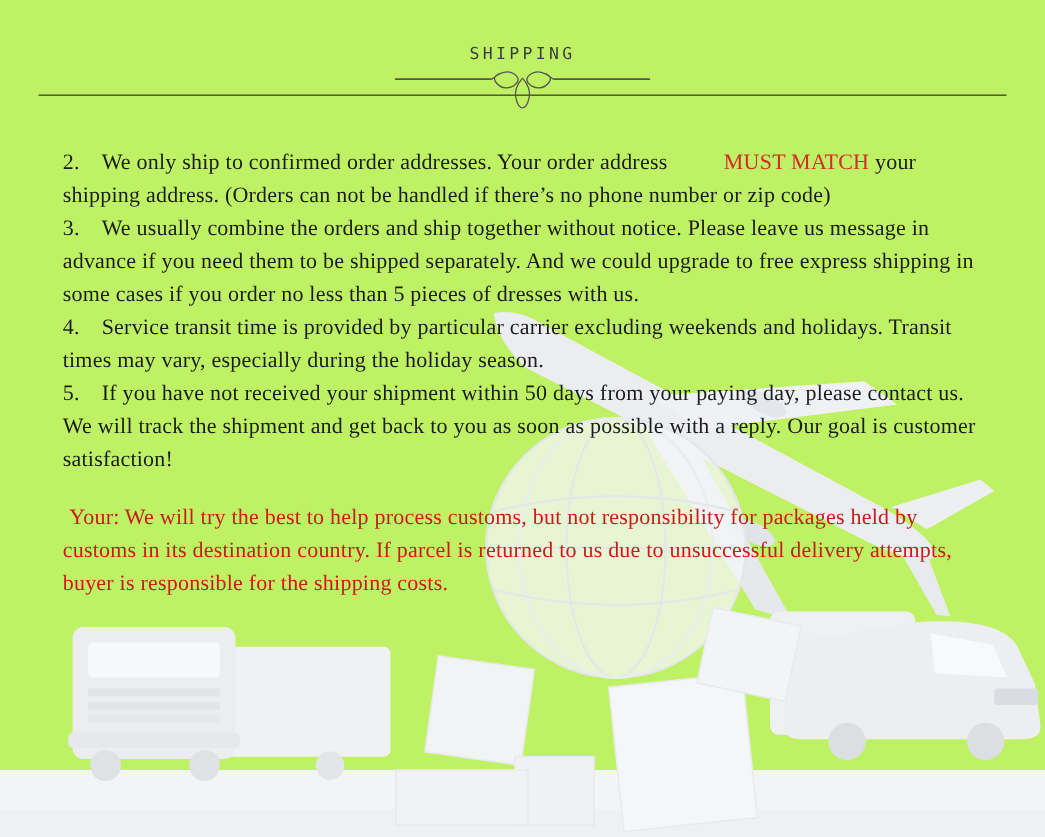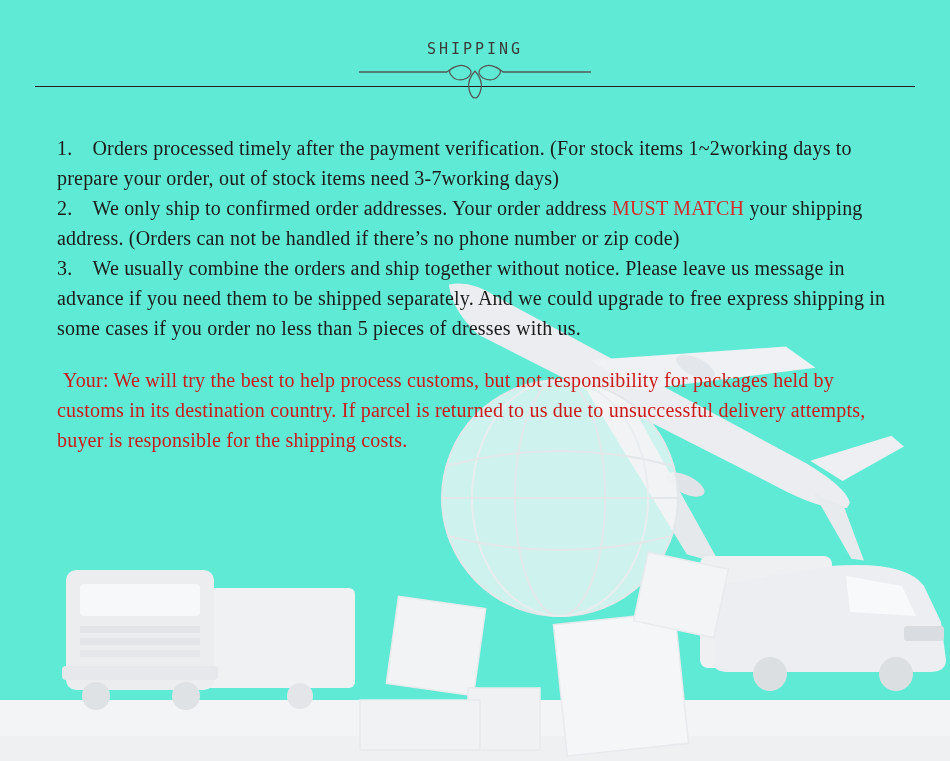--- a/index.html
+++ b/index.html
@@ -1,20 +1,20 @@
 <!DOCTYPE html>
 <html><head>
 <meta charset="utf-8">
 <style>
   html, body { margin: 0; padding: 0; background: #ffffff; }
   .page {
     position: relative;
     width: 950px;
     height: 761px;
-    background: #5eead4;
+    background: #bef264;
     overflow: hidden;
     font-family: "Liberation Serif", serif;
   }
   
   .bg {
     position: absolute;
     left: 0; top: 0;
     z-index: 0;
     pointer-events: none;
   }
@@ -39,21 +39,21 @@
 
   .terms {
     margin: 46px 48px 0 57px;
     font-size: 20px;
     line-height: 30px;
     letter-spacing: 0.2px;
     color: #1c1c1c;
   }
   .term-item { margin: 0; }
   .term-number { margin-right: 20px; }
-  .highlight-red { color: #d42b2b; }
+  .highlight-red { color: #d42b2b; margin-left: 46px; }
 
   .customs-note {
     display: block;
     margin: 22px 48px 0 57px;
     font-size: 20px;
     line-height: 30px;
     letter-spacing: 0.2px;
     color: #cc1a1a;
     text-indent: 6px;
   }
@@ -129,27 +129,28 @@
           <path d="M92 14 Q104 4 112 9 Q120 14 112 20 Q102 25 96 17 Q92 12 99 9"></path>
           <path d="M148 14 Q136 4 128 9 Q120 14 128 20 Q138 25 144 17 Q148 12 141 9"></path>
           <path d="M120 13 Q112 22 114 31 Q116 40 120 40 Q124 40 126 31 Q128 22 120 13"></path>
         </g>
       </svg>
       <hr class="header-divider">
     </header>
 
     <main class="terms">
 
-      <p class="term-item"><span class="term-number">1.</span><span>Orders processed timely after the payment verification. (For stock items 1~2working days to prepare your order, out of stock items need 3-7working days)</span></p>
 
       <p class="term-item"><span class="term-number">2.</span><span>We only ship to confirmed order addresses. Your order address </span><span class="highlight-red">MUST MATCH</span><span> your shipping address.  (Orders can not be handled if there’s no phone number or zip code)</span></p>
 
       <p class="term-item"><span class="term-number">3.</span><span>We usually combine the orders and ship together without notice. Please leave us message in advance if you need them to be shipped separately. And we could upgrade to free express shipping in some cases if you order no less than 5 pieces of dresses with us.</span></p>
 
+      <p class="term-item"><span class="term-number">4.</span><span>Service transit time is provided by particular carrier excluding weekends and holidays. Transit times may vary, especially during the holiday season.</span></p>
 
+      <p class="term-item"><span class="term-number">5.</span><span>If you have not received your shipment within 50 days from your paying day, please contact us. We will track the shipment and get back to you as soon as possible with a reply. Our goal is customer satisfaction!</span></p>
 
 
     </main>
 
     <aside class="customs-note"><span class="note-label">Your:</span> <span>We will try the best to help process customs, but not responsibility for packages held by customs in its destination country. If parcel is returned to us due to unsuccessful delivery attempts, buyer is responsible for the shipping costs.</span></aside>
 
   </div>
 </div>
 
 </body></html>

